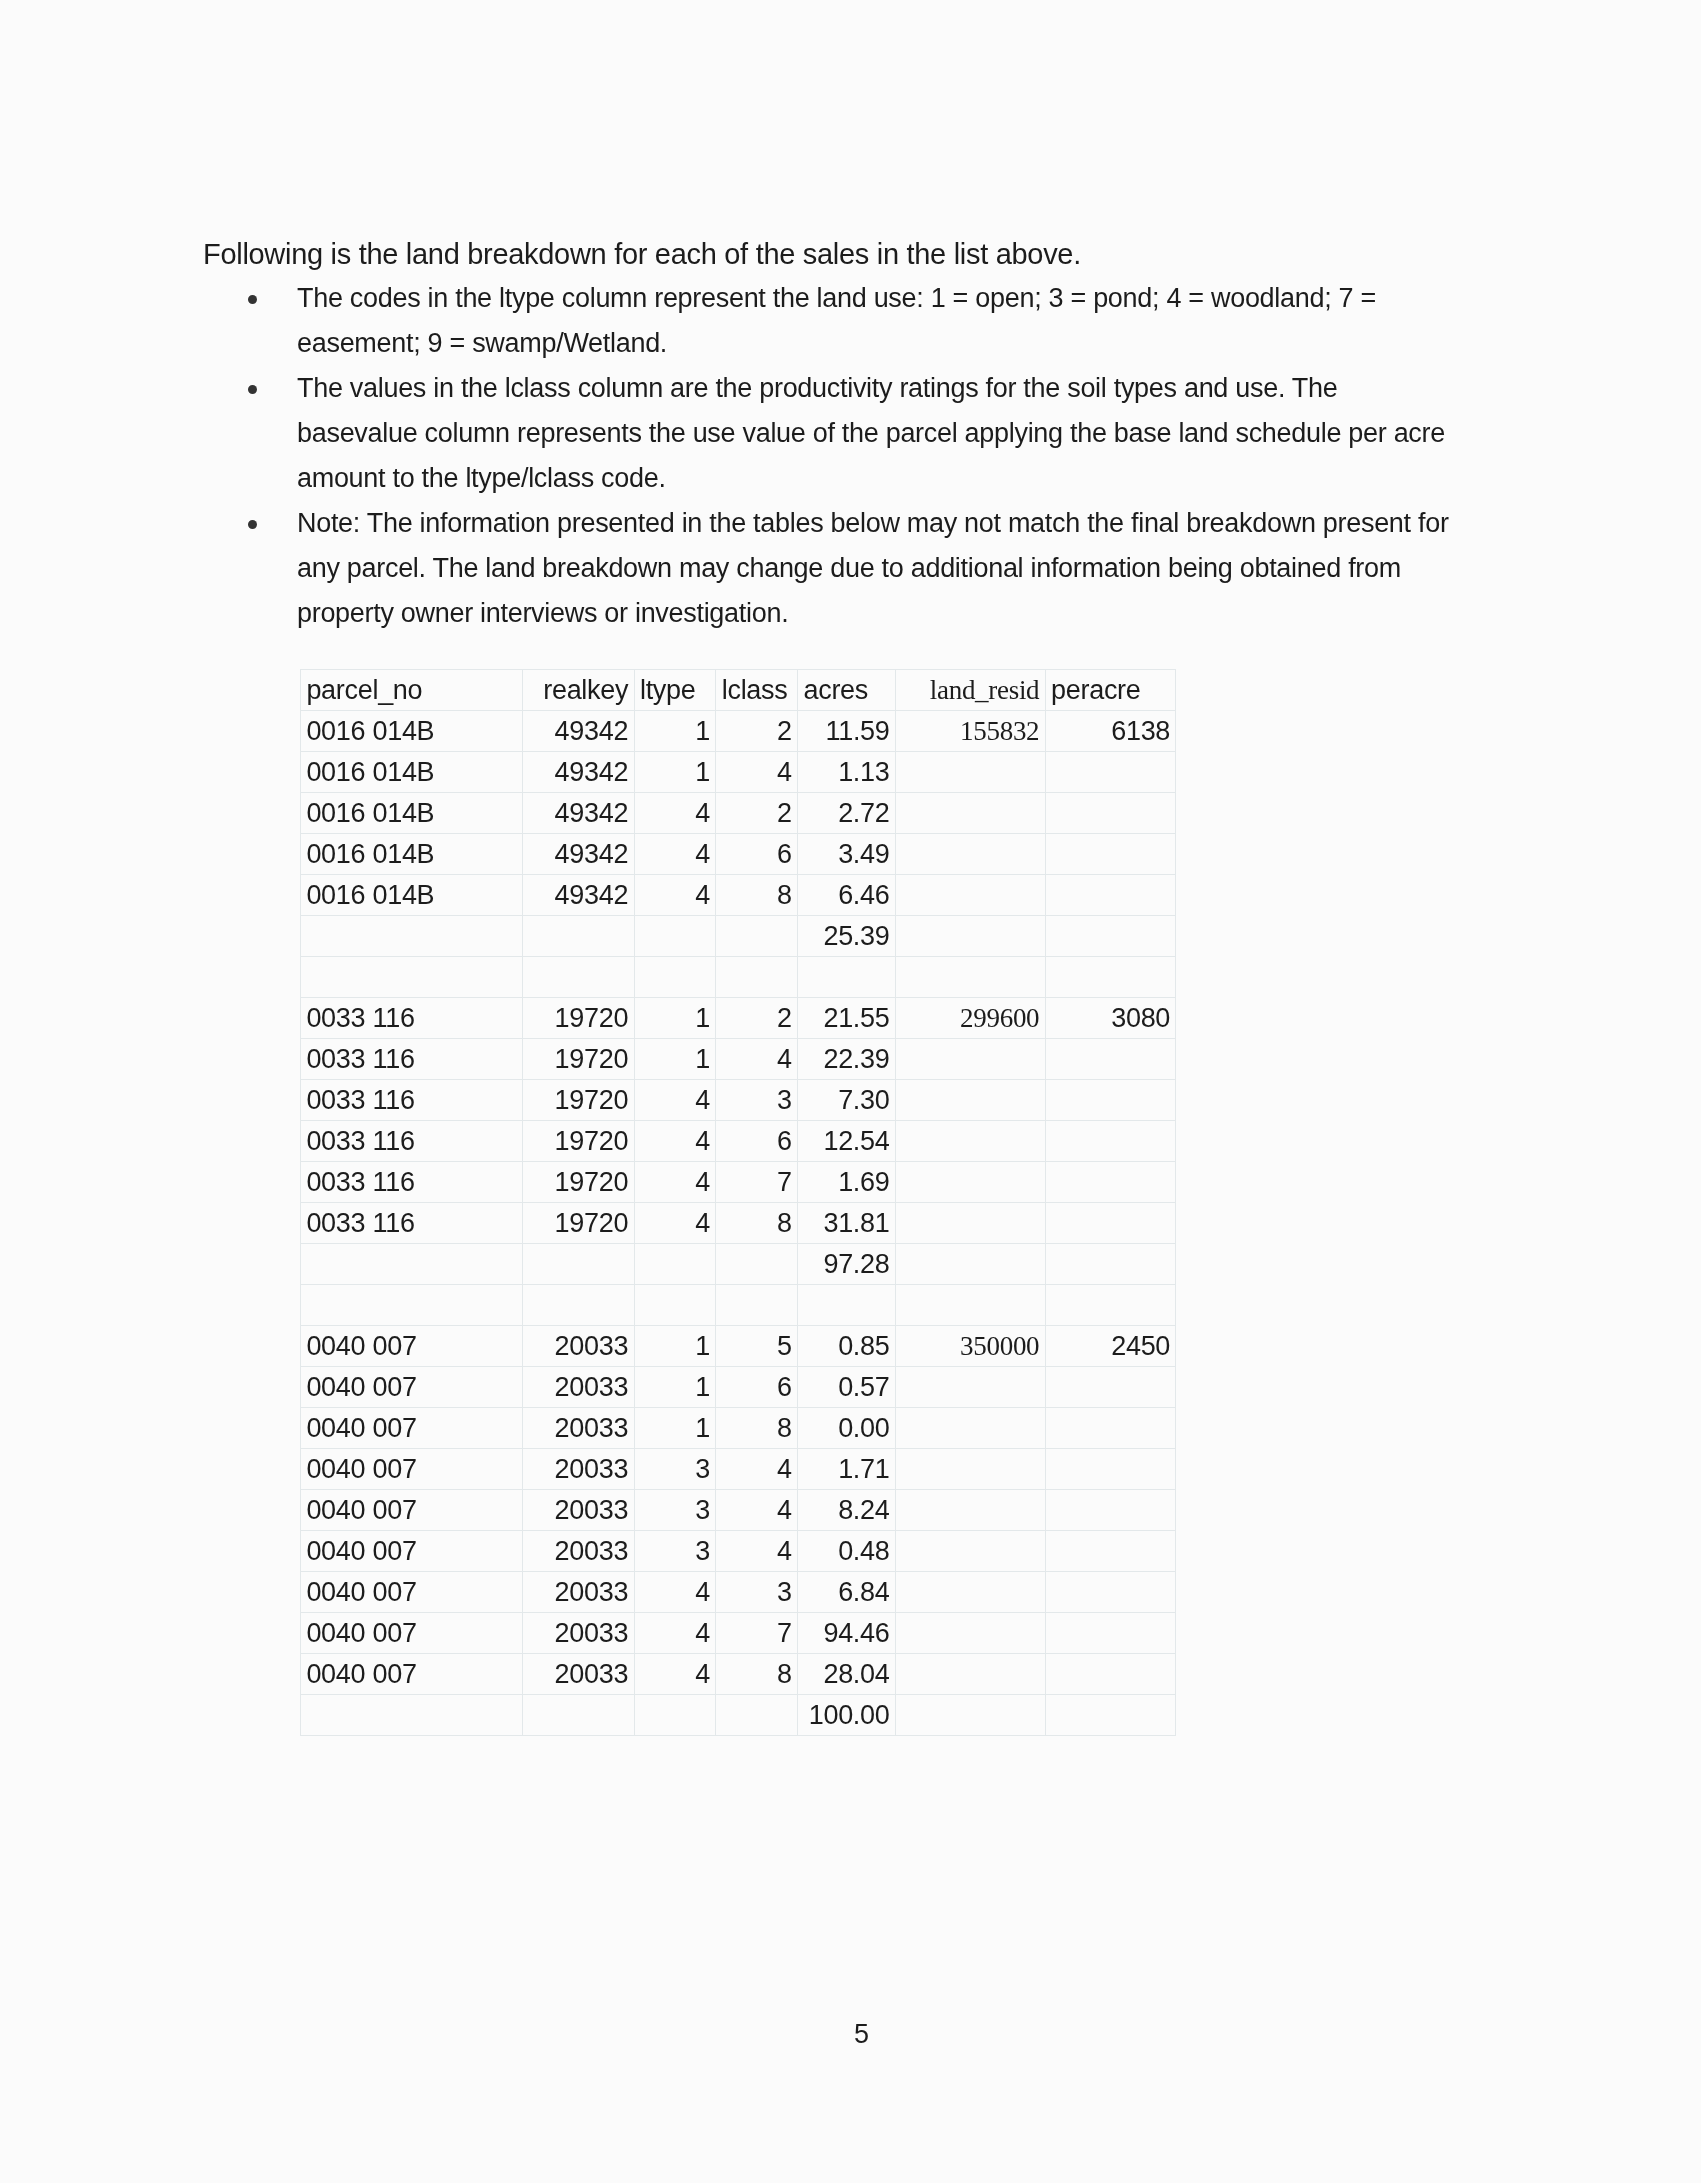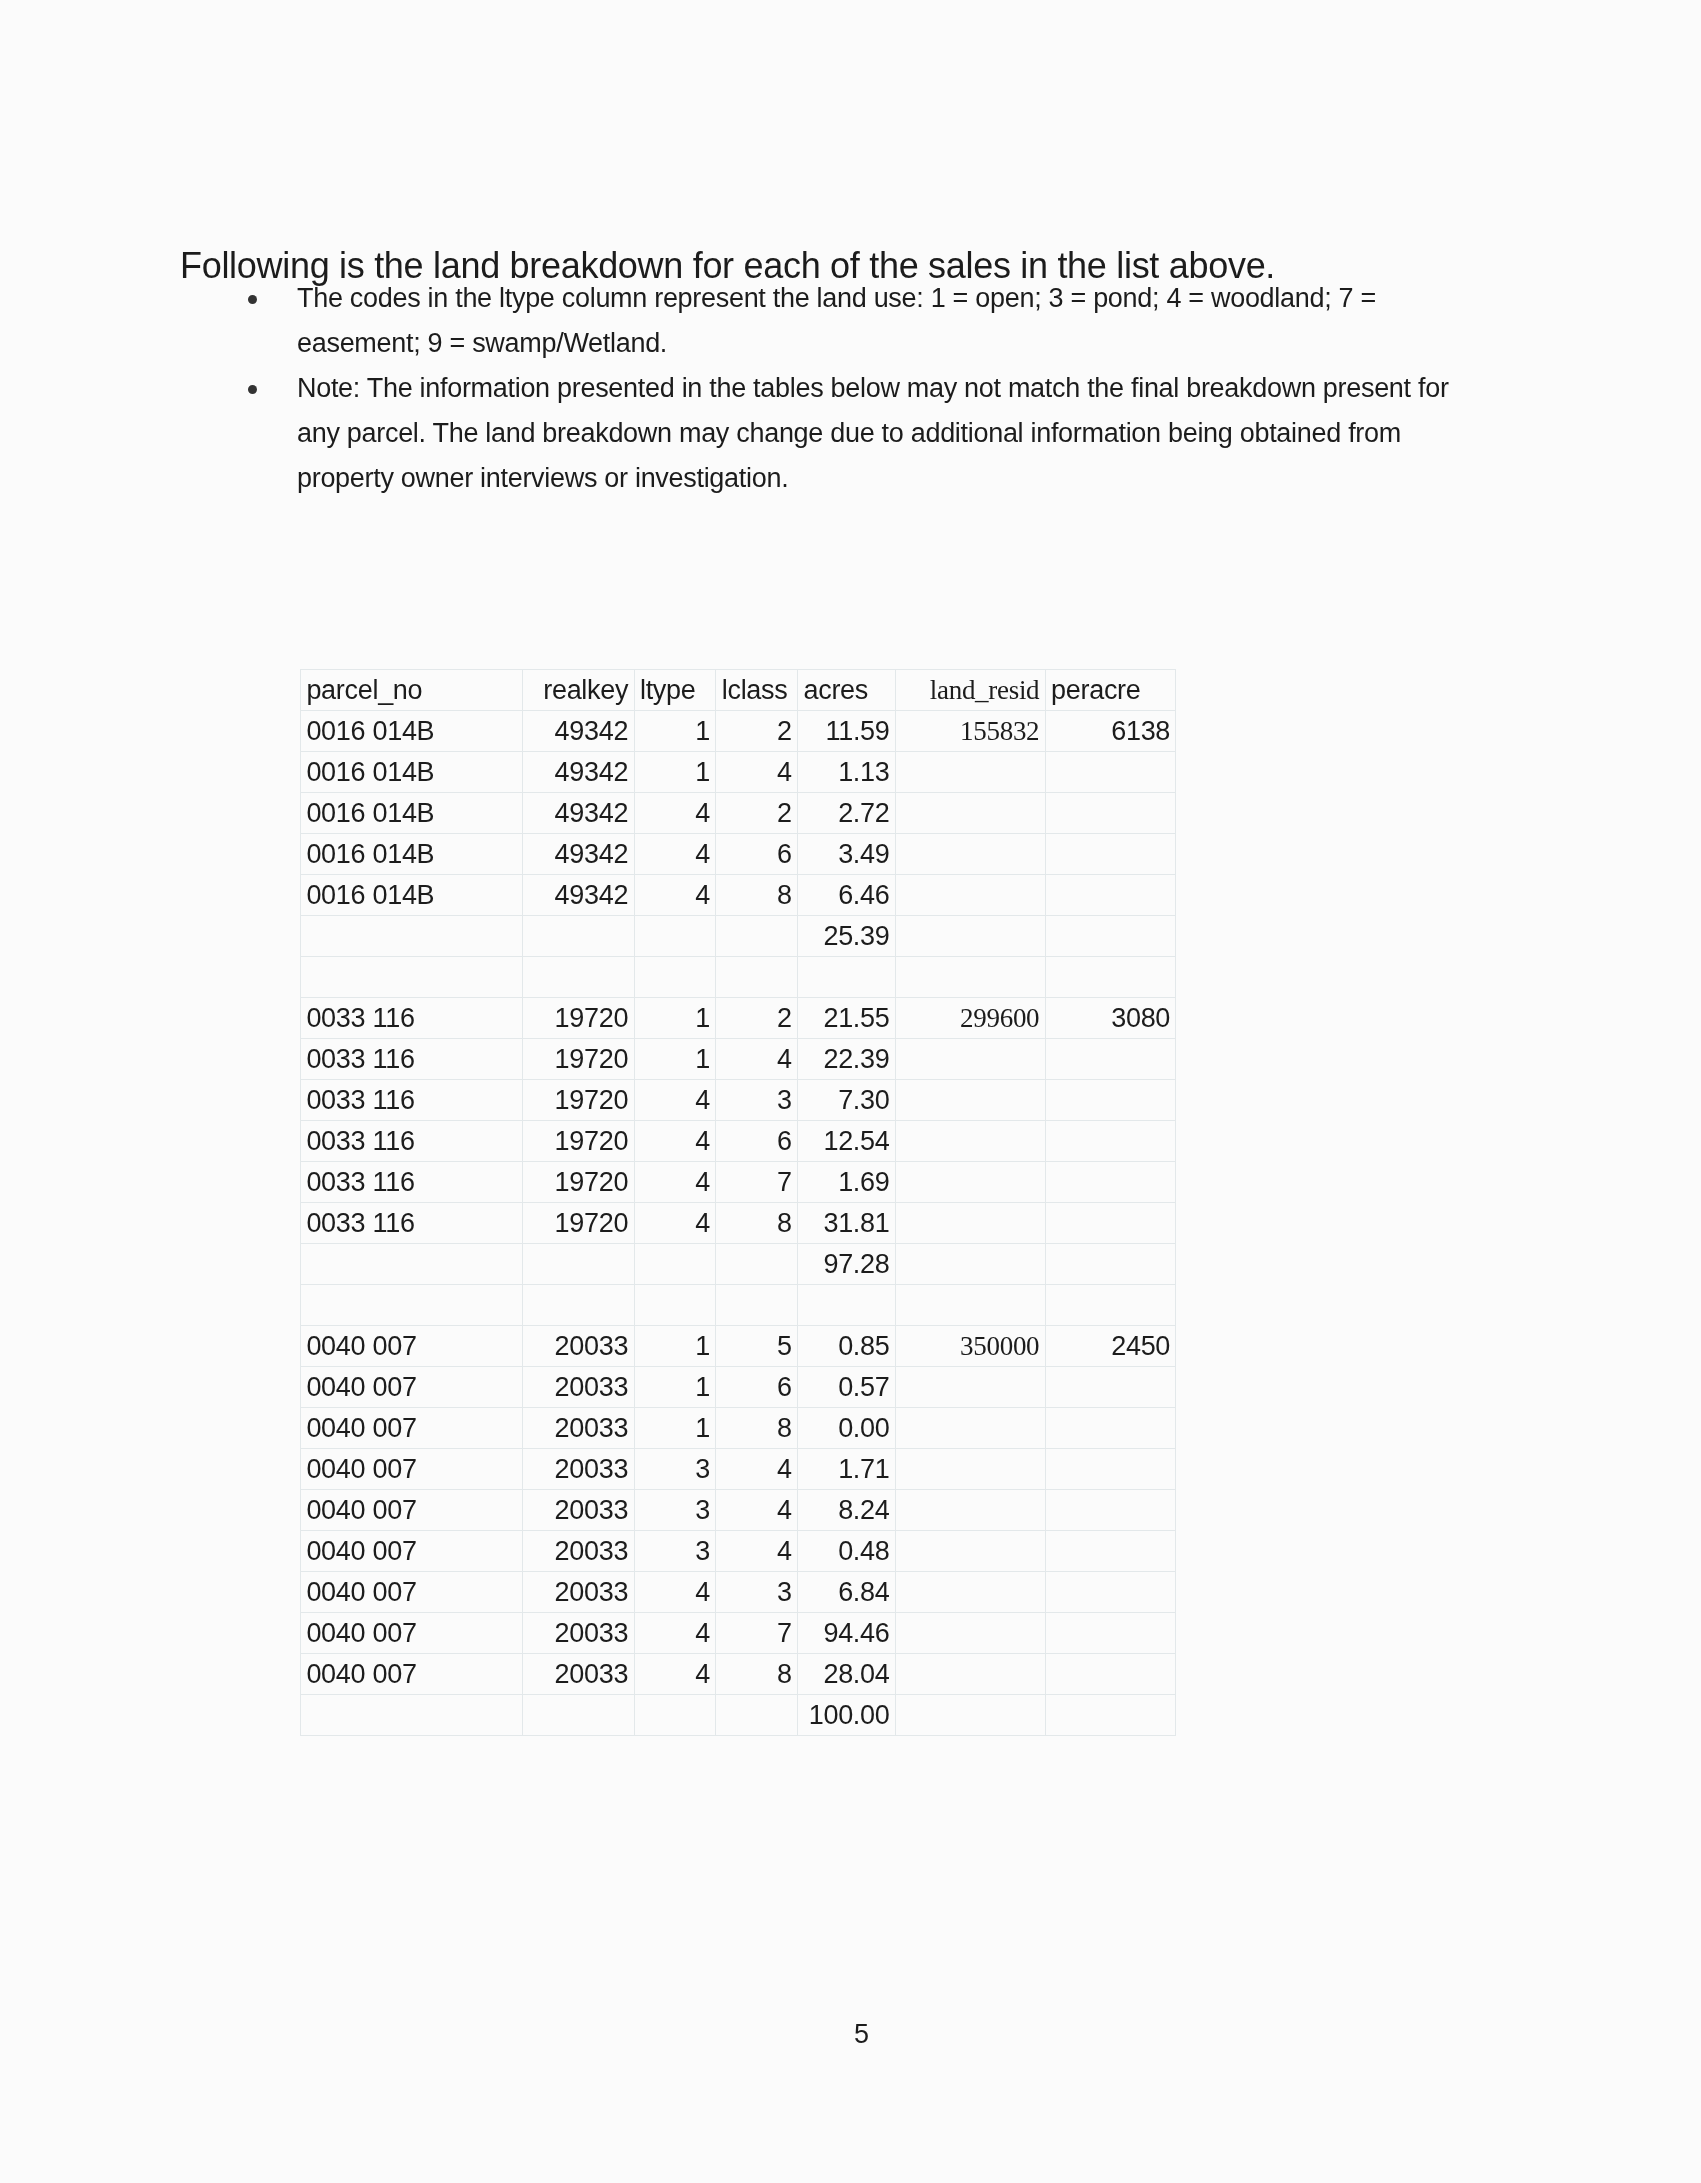--- a/index.html
+++ b/index.html
@@ -5,22 +5,22 @@
   html, body { margin: 0; padding: 0; }
   body {
     width: 1702px; height: 2183px;
     background: #fbfbfb;
     font-family: "Liberation Sans", "DejaVu Sans", sans-serif;
     color: #1c1c1c;
     position: relative;
     overflow: hidden;
   }
   .intro {
-    position: absolute; left: 180px; top: 209px;
-    font-size: 36px; letter-spacing: -0.3px;
+    position: absolute; left: 203px; top: 209px;
+    font-size: 29px; letter-spacing: -0.3px;
   }
   .bullets {
     position: absolute; left: 194px; top: 276px; width: 1271px;
     margin: 0; padding: 0; list-style: none;
   }
   .bullets li {
     position: relative; padding-left: 103px;
     font-size: 27px; line-height: 45px; letter-spacing: -0.3px;
     margin-bottom: 0;
   }
@@ -54,20 +54,24 @@
 </style>
 </head>
 <body>
 
 <p class="intro">Following is the land breakdown for each of the sales in the list above.</p>
 
 <ul class="bullets">
   <li>
     <span class="bullet-dot"></span>
     <span>The codes in the ltype column represent the land use: 1 = open; 3 = pond; 4 = woodland; 7 = easement; 9 = swamp/Wetland.</span>
+  </li>
+  <li>
+    <span class="bullet-dot"></span>
+    <span>The values in the lclass column are the productivity ratings for the soil types and use.  The basevalue column represents the use value of the parcel applying the base land schedule per acre amount to the ltype/lclass code.</span>
   </li>
   <li>
     <span class="bullet-dot"></span>
     <span>Note:  The information presented in the tables below may not match the final breakdown present for any parcel.  The land breakdown may change due to additional information being obtained from property owner interviews or investigation.</span>
   </li>
 </ul>
 
 <table class="land-table">
   <thead>
     <tr>

